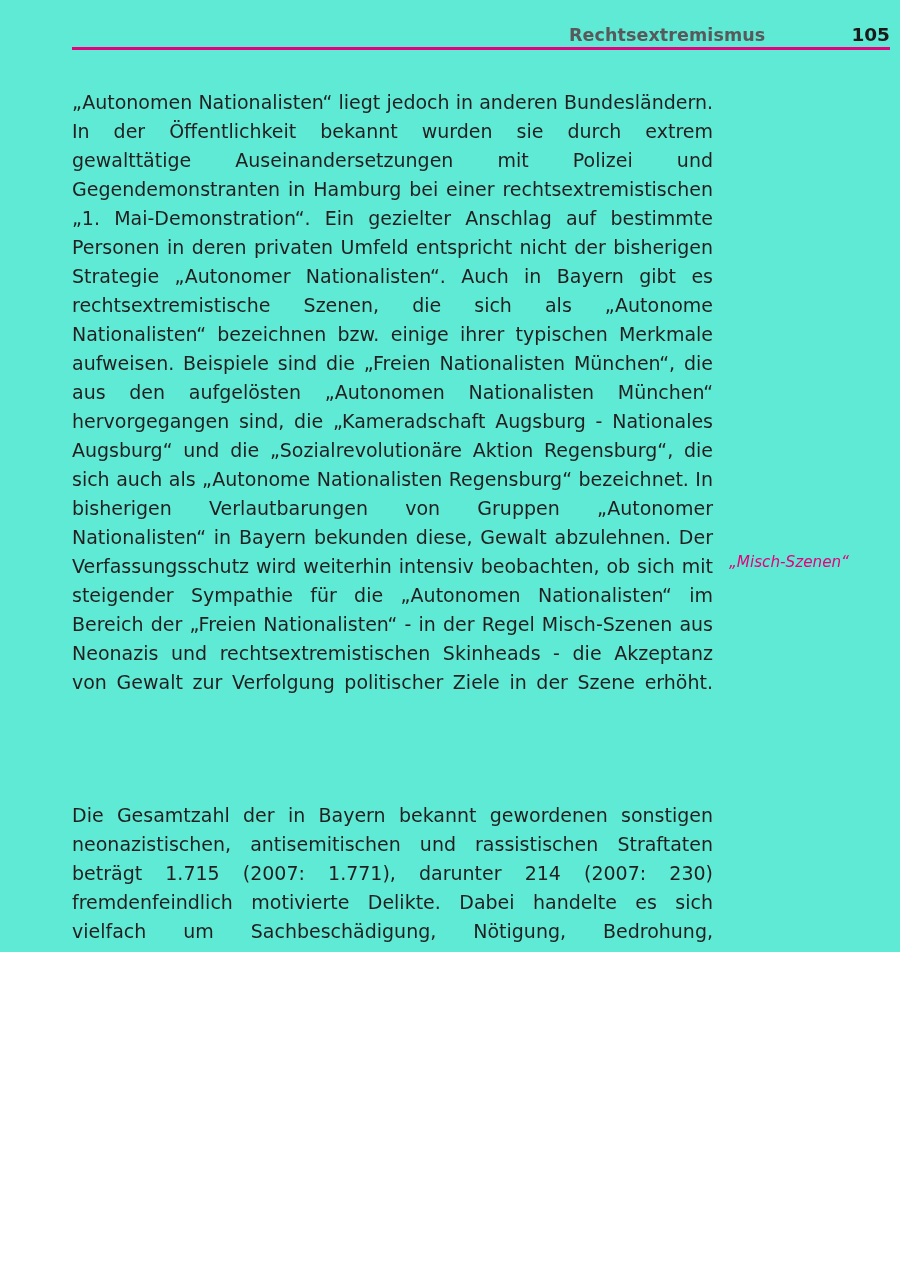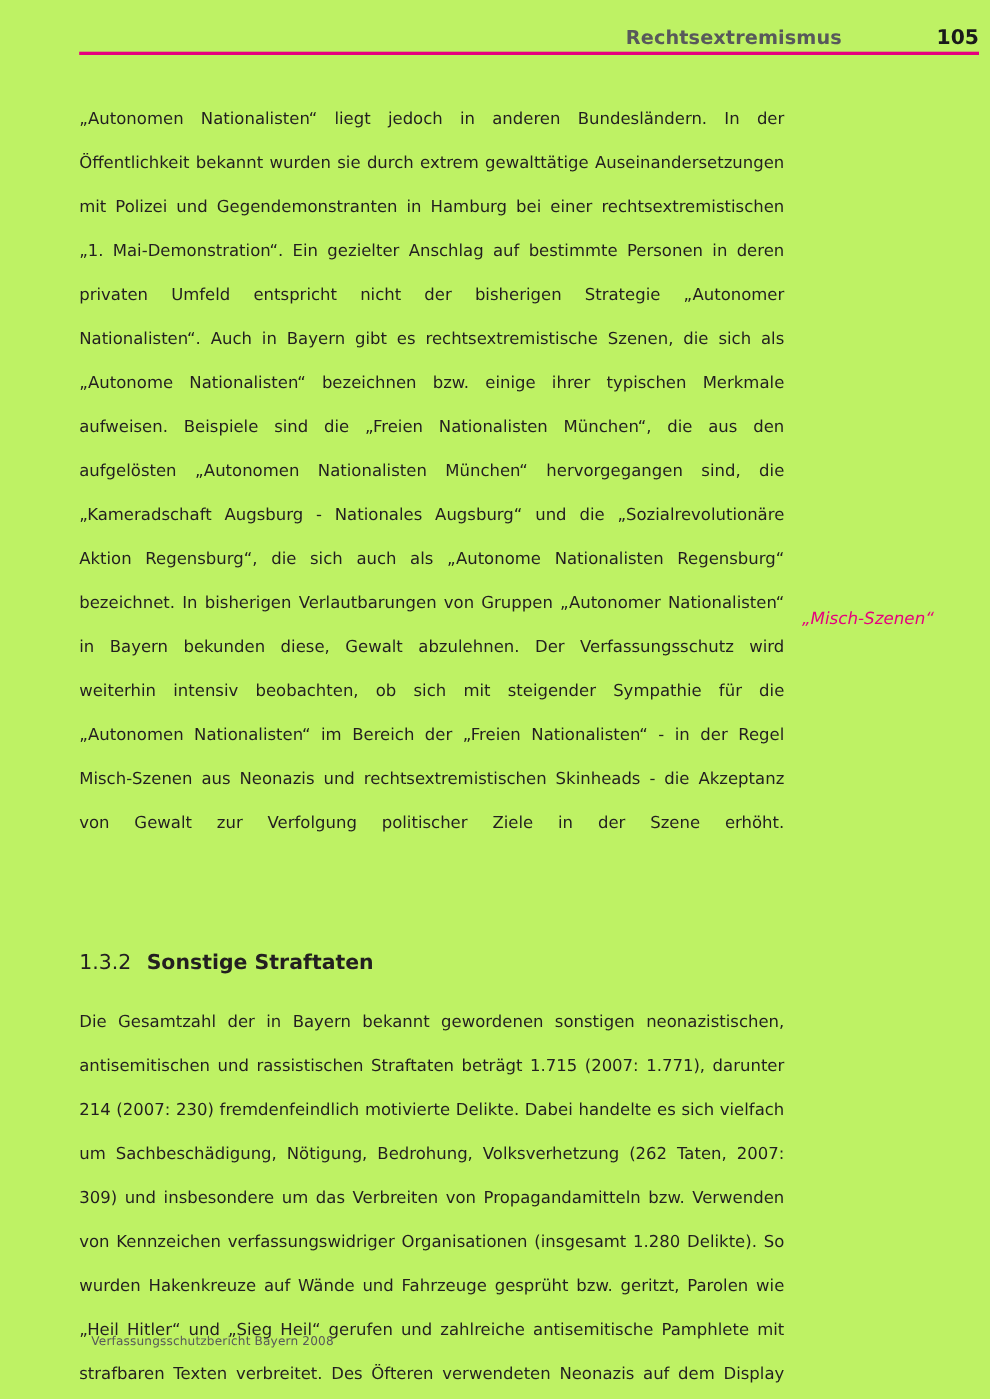--- a/index.html
+++ b/index.html
@@ -8,22 +8,22 @@
     background: #ffffff;
   }
   body {
     font-family: "DejaVu Sans", "Liberation Sans", sans-serif;
     color: #231f20;
   }
 
   .page {
     position: relative;
     width: 900px;
-    height: 1272px;
-    background: #bef264;
+    height: 952px;
+    background: #5eead4;
     overflow: hidden;
     box-sizing: border-box;
     text-decoration: underline;
   }
 
   
   .running-head {
     position: absolute;
     left: 72px;
     right: 10px;
@@ -66,22 +66,22 @@
     top: 88px;
     width: 641px;
   }
 
   p.body,
   .heading {
     margin: 0;
   }
 
   p.body {
-    font-size: 15px;
-    line-height: 40px;
+    font-size: 19px;
+    line-height: 29px;
     text-align: justify;
     text-justify: inter-word;
     color: #231f20;
     -webkit-hyphens: none;
     hyphens: none;
     word-spacing: 0.1px;
   }
 
   
   p.body::after {
@@ -143,24 +143,20 @@
     </div>
   </div>
   <div class="head-rule"></div>
 
   <div class="column">
 
     <p class="body">„Autonomen Nationalisten“ liegt jedoch in anderen Bundesländern. In der Öffentlichkeit bekannt wurden sie durch extrem gewalttätige Auseinandersetzungen mit Polizei und Gegendemonstranten in Hamburg bei einer rechtsextremistischen „1. Mai-Demonstration“. Ein gezielter Anschlag auf bestimmte Personen in deren privaten Umfeld entspricht nicht der bisherigen Strategie „Autonomer Nationalisten“. Auch in Bayern gibt es rechtsextremistische Szenen, die sich als „Autonome Nationalisten“ bezeichnen bzw. einige ihrer typischen Merkmale aufweisen. Beispiele sind die „Freien Nationalisten München“, die aus den aufgelösten „Autonomen Nationalisten München“ hervorgegangen sind, die „Kameradschaft Augsburg - Nationales Augsburg“ und die „Sozialrevolutionäre Aktion Regensburg“, die sich auch als „Autonome Nationalisten Regensburg“ bezeichnet. In bisherigen Verlautbarungen von Gruppen „Autonomer Nationalisten“ in Bayern bekunden diese, Gewalt abzulehnen. Der Verfassungsschutz wird weiterhin intensiv beobachten, ob sich mit steigender Sympathie für die „Autonomen Nationalisten“ im Bereich der „Freien Nationalisten“ - in der Regel Misch-Szenen aus Neonazis und rechtsextremistischen Skinheads - die Akzeptanz von Gewalt zur Verfolgung politischer Ziele in der Szene erhöht.</p>
 
     <div class="gap-heading"></div>
 
-    <div class="heading">
-      <span class="num">1.3.2</span>
-      <span class="title">Sonstige Straftaten</span>
-    </div>
 
     <div class="gap-after-heading"></div>
 
     <p class="body">Die Gesamtzahl der in Bayern bekannt gewordenen sonstigen neonazistischen, antisemitischen und rassistischen Straftaten beträgt 1.715 (2007: 1.771), darunter 214 (2007: 230) fremdenfeindlich motivierte Delikte. Dabei handelte es sich vielfach um Sachbeschädigung, Nötigung, Bedrohung, Volksverhetzung (262 Taten, 2007: 309) und insbesondere um das Verbreiten von Propagandamitteln bzw. Verwenden von Kennzeichen verfassungswidriger Organisationen (insgesamt 1.280 Delikte). So wurden Hakenkreuze auf Wände und Fahrzeuge gesprüht bzw. geritzt, Parolen wie „Heil Hitler“ und „Sieg Heil“ gerufen und zahlreiche antisemitische Pamphlete mit strafbaren Texten verbreitet. Des Öfteren verwendeten Neonazis auf dem Display ihres Mobiltelefons NS-Symbole als Standard-Einstellung. Wie auch im Jahr 2007 bedienten sich Rechtsextremisten wiederholt des Short-Message-Systems (SMS) der Mobilfunkbetreiber, um neonazistische Agitation an andere Handy-Besitzer zu übermitteln. Dabei wurden auch Grafiken, Filme und Lieder zu Propagandazwecken versandt.</p>
 
   </div>
 
   <div class="marginalia note-1">
     <span>„Misch-Szenen“</span>
   </div>

